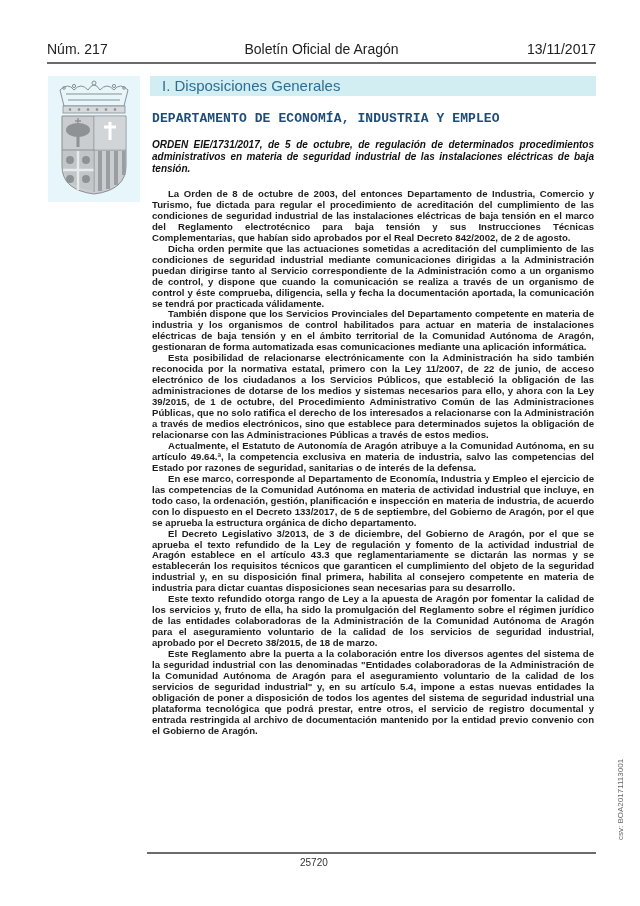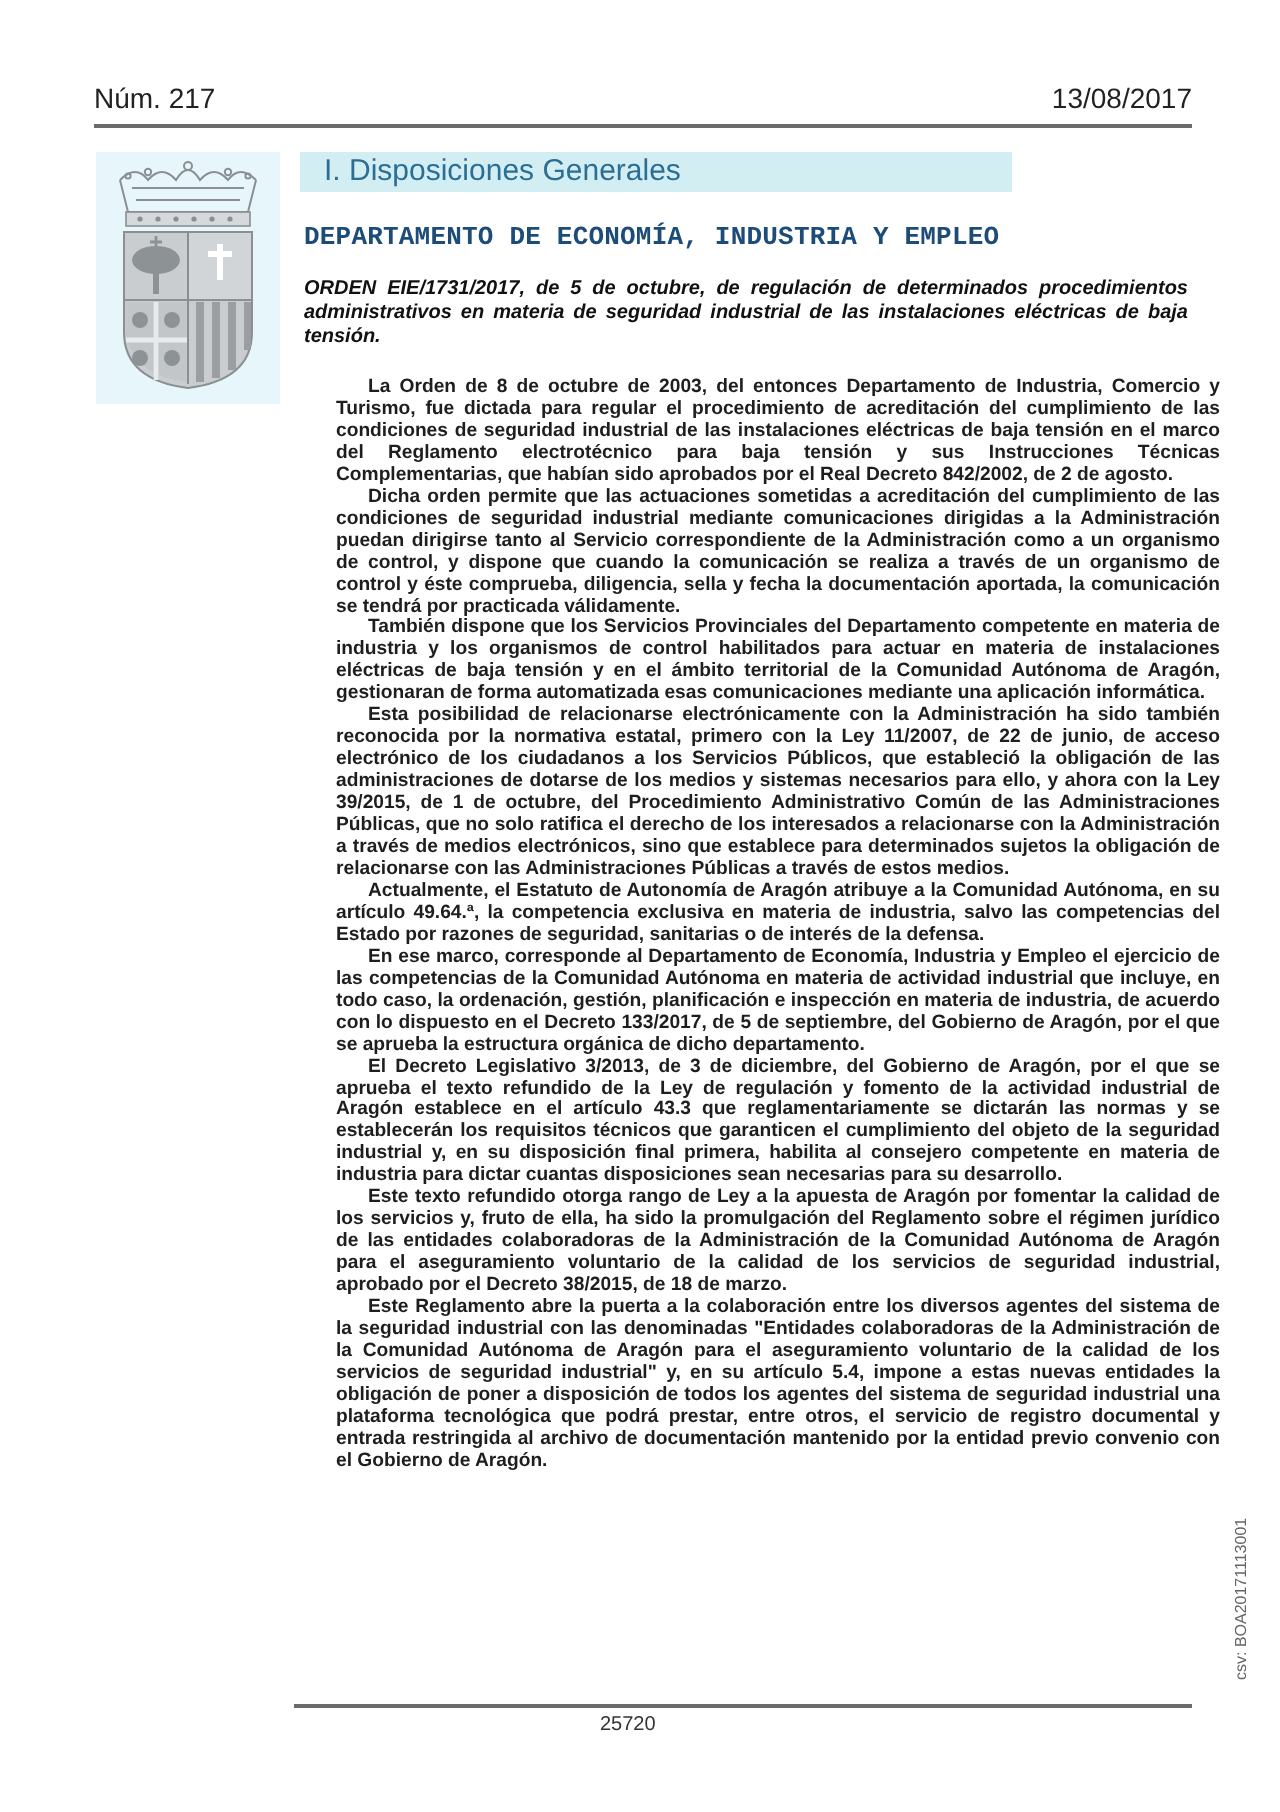--- a/index.html
+++ b/index.html
@@ -16,38 +16,38 @@
   .header .date { position: absolute; right: 0; top: 0; }
   .header-rule {
     position: absolute; left: 47px; top: 62px; width: 549px; height: 2px; background: #6b6b6b;
   }
   .coat-box {
     position: absolute; left: 48px; top: 76px; width: 92px; height: 126px;
     background: #e6f6fa;
   }
   .coat-box svg { position: absolute; left: 6px; top: 4px; }
   .section-bar {
-    position: absolute; left: 150px; top: 76px; width: 356px; height: 20px;
+    position: absolute; left: 150px; top: 76px; width: 446px; height: 20px;
     background: #d3eef3;
   }
   .section-bar span {
     position: absolute; left: 12px; top: 1px; font-size: 15px; color: #2b6f95;
   }
   .dept {
     position: absolute; left: 152px; top: 111px; font-size: 13px; font-weight: bold; color: #1d4c79;
     letter-spacing: 0.1px;
     font-family: Liberation Mono, monospace;
   }
   .order-title {
     position: absolute; left: 152px; top: 139px; width: 442px;
     font-size: 10px; font-weight: bold; line-height: 12px; text-align: justify; color: #111; font-style: italic;
   }
   .body-text {
     position: absolute; left: 152px; top: 189px; width: 442px;
-    font-size: 9.6px; line-height: 10.95px; color: #1a1a1a; margin-left: 16px;
+    font-size: 9.6px; line-height: 10.95px; color: #1a1a1a;
   }
   .body-text p {
     margin: 0; text-indent: 16px; text-align: justify; font-weight: bold; color: #1e1e1e;
   }
   .body-text p.first { margin-top: 0; }
   .footer-rule {
     position: absolute; left: 147px; top: 852px; width: 449px; height: 2px; background: #6b6b6b;
   }
   .page-num {
     position: absolute; left: 300px; top: 857px; font-size: 10px; color: #333;
@@ -55,21 +55,22 @@
   .csv {
     position: absolute; left: 616px; top: 840px; transform-origin: left top; transform: rotate(-90deg);
     font-size: 8px; color: #666; white-space: nowrap;
   }
 </style>
 </head>
 <body>
 
 <div class="header">
   <span class="num">Núm. 217</span>
-  <span class="date">13/08/2017</span>
+  <span class="title">Boletín Oficial de Aragón</span>
+  <span class="date">13/11/2017</span>
 </div>
 <div class="header-rule"></div>
 
 <div class="coat-box">
   <svg width="80" height="118" viewBox="0 0 80 118">
 
     <g fill="none" stroke="#8a8f93" stroke-width="1">
       <path d="M6 10 Q14 2 20 10 Q27 2 34 10 Q40 0 46 10 Q53 2 60 10 Q66 2 74 10"></path>
       <path d="M6 10 L10 26 L70 26 L74 10"></path>
       <circle cx="40" cy="3" r="2"></circle>

